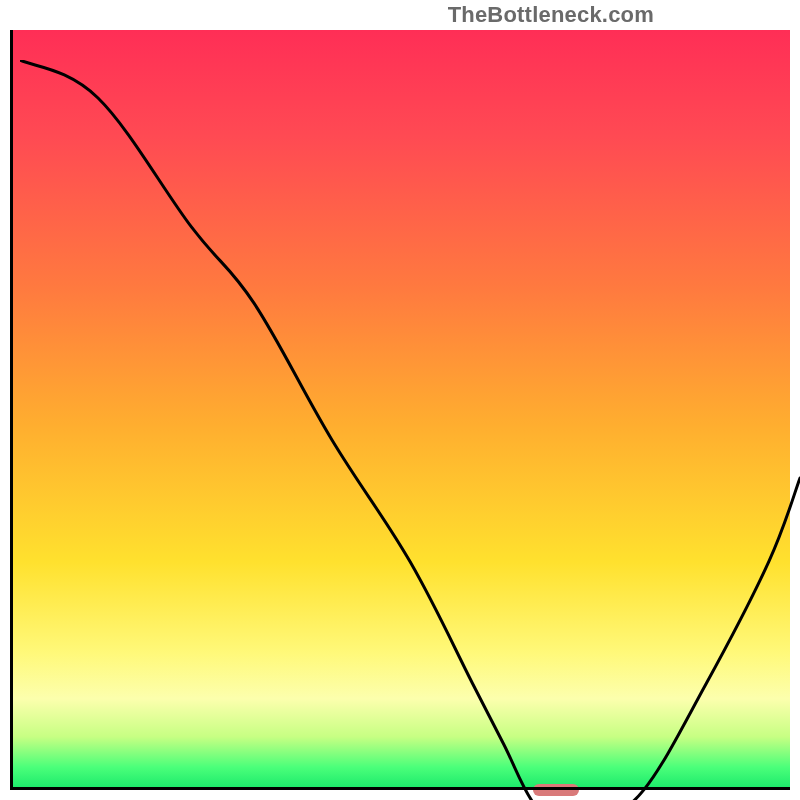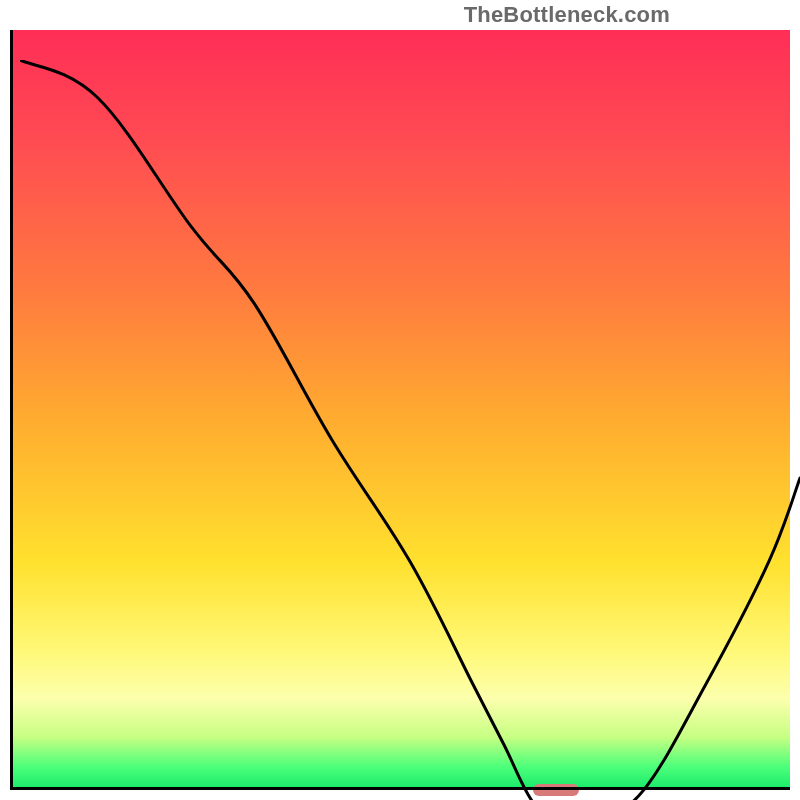--- a/index.html
+++ b/index.html
@@ -8,21 +8,20 @@
     width: 800px;
     height: 800px;
     background: #ffffff;
     font-family: Arial, Helvetica, sans-serif;
     overflow: hidden;
   }
   .canvas {
     position: relative;
     width: 664px;
     height: 800px;
-    padding-left: 16px;
   }
   .watermark {
     position: absolute;
     top: 2px;
     right: 10px;
     font-size: 22px;
     font-weight: 600;
     color: #6a6a6a;
     letter-spacing: 0.2px;
     z-index: 40;

